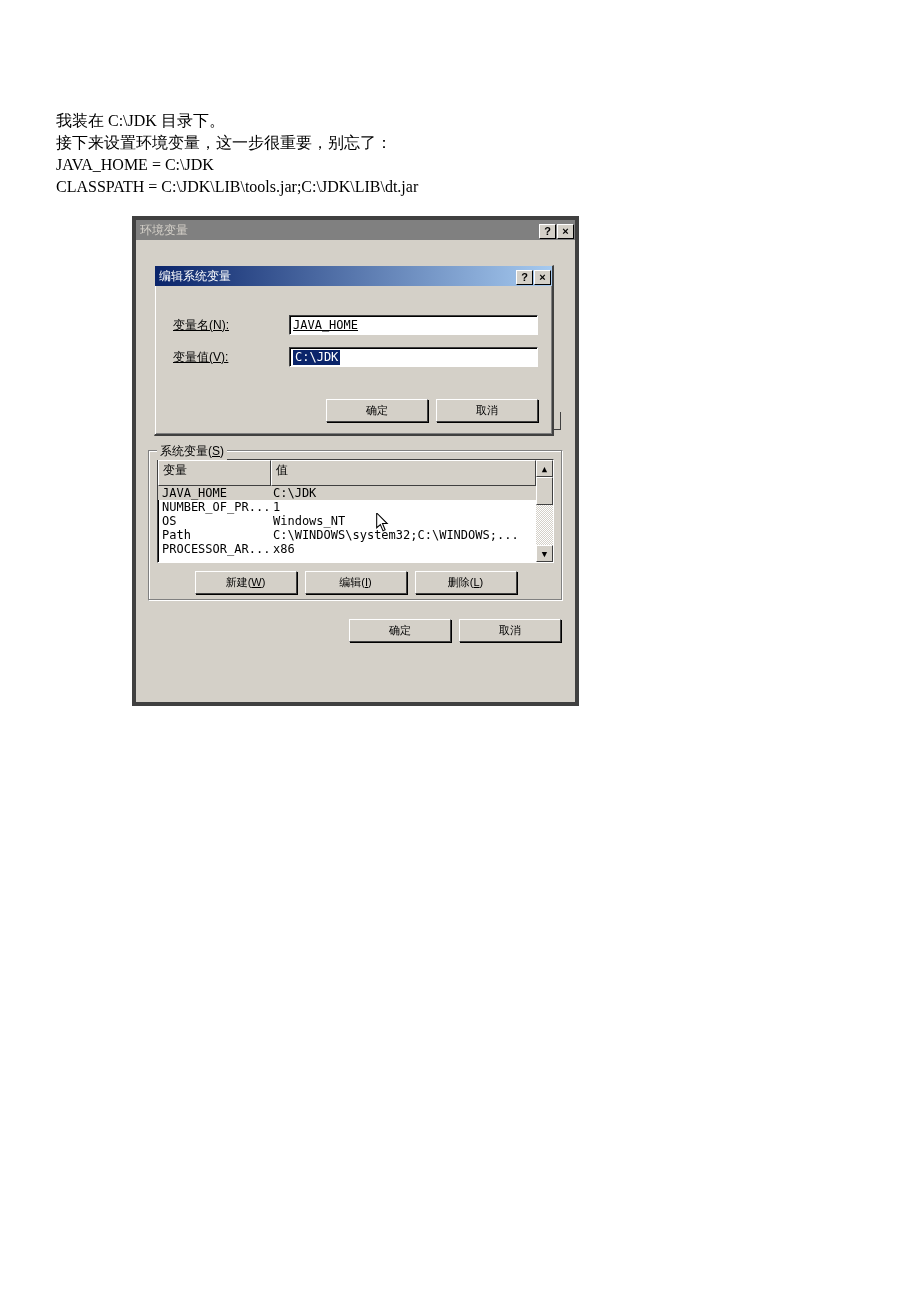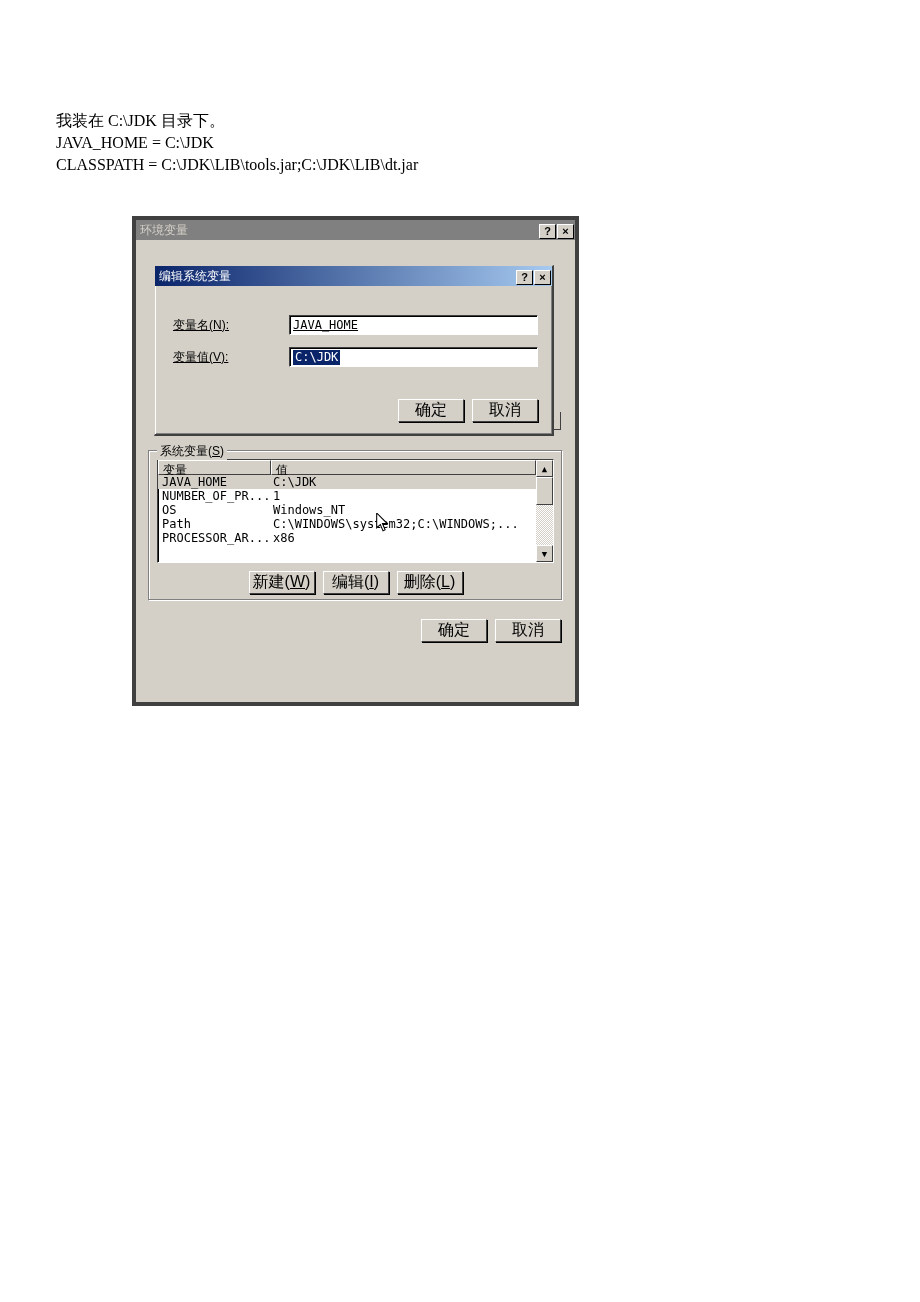--- a/index.html
+++ b/index.html
@@ -98,26 +98,26 @@
       box-shadow: inset 1px 1px 0 #000;
       padding: 2px 3px 1px 3px;
       background: #fff;
       cursor: text;
       line-height: 15px;
     }
 
     .btnrow { display: flex; justify-content: flex-end; gap: 8px; padding: 6px 14px 12px 14px; }
     .btnrow-3 { display: flex; justify-content: center; gap: 8px; padding: 8px 0 2px 0; }
     .win-btn {
-      width: 66px; height: 23px;
+      width: 102px; height: 23px;
       background: #d4d0c8;
       border-top: 1px solid #fff; border-left: 1px solid #fff;
       border-right: 1px solid #404040; border-bottom: 1px solid #404040;
       box-shadow: 1px 1px 0 #000;
-      font-family: "SimSun", sans-serif; font-size: 16px;
+      font-family: "SimSun", sans-serif; font-size: 11px;
       display: flex; align-items: center; justify-content: center;
       cursor: default;
     }
     .win-btn .mn { text-decoration: underline; }
 
     .overlap-btns {
       position: relative;
       top: -10px;
       display: flex;
       justify-content: flex-end;
@@ -143,21 +143,21 @@
       background: #fff;
       border-top: 1px solid #404040; border-left: 1px solid #404040;
       border-right: 1px solid #fff; border-bottom: 1px solid #fff;
       box-shadow: inset 1px 1px 0 #000;
       font-family: "SimSun", monospace;
       font-size: 12px;
       height: 104px;
       display: flex;
     }
     .list-main { flex: 1; overflow: hidden; }
-    .list-header { display: flex; height: 15px; }
+    .list-header { display: flex; height: 26px; }
     .list-header div {
       background: #d4d0c8;
       border-top: 1px solid #fff; border-left: 1px solid #fff;
       border-right: 1px solid #404040; border-bottom: 1px solid #404040;
       padding: 1px 4px; font-size: 12px;
     }
     .lh-var { width: 113px; }
     .lh-val { flex: 1; }
     .list-rows .row { display: flex; height: 14px; line-height: 14px; }
     .list-rows .row .c1 { width: 113px; padding-left: 4px; white-space: nowrap; overflow: hidden; }
@@ -185,20 +185,21 @@
       position: absolute; left: 376px; top: 513px; width: 14px; height: 20px;
       pointer-events: none;
     }
     .cursor svg { width: 14px; height: 20px; }
   </style>
 </head>
 <body>
 
 <div class="page-text">
   <p>我装在 C:\JDK 目录下。</p>
+  <p>接下来设置环境变量，这一步很重要，别忘了：</p>
   <p>JAVA_HOME = C:\JDK</p>
   <p>CLASSPATH = C:\JDK\LIB\tools.jar;C:\JDK\LIB\dt.jar</p>
 </div>
 
 <div class="outer-dialog" style="height:490px;">
   <div class="titlebar">
     <span>环境变量</span>
     <div class="titlebtns">
       <div class="titlebtn">?</div>
       <div class="titlebtn">×</div>

